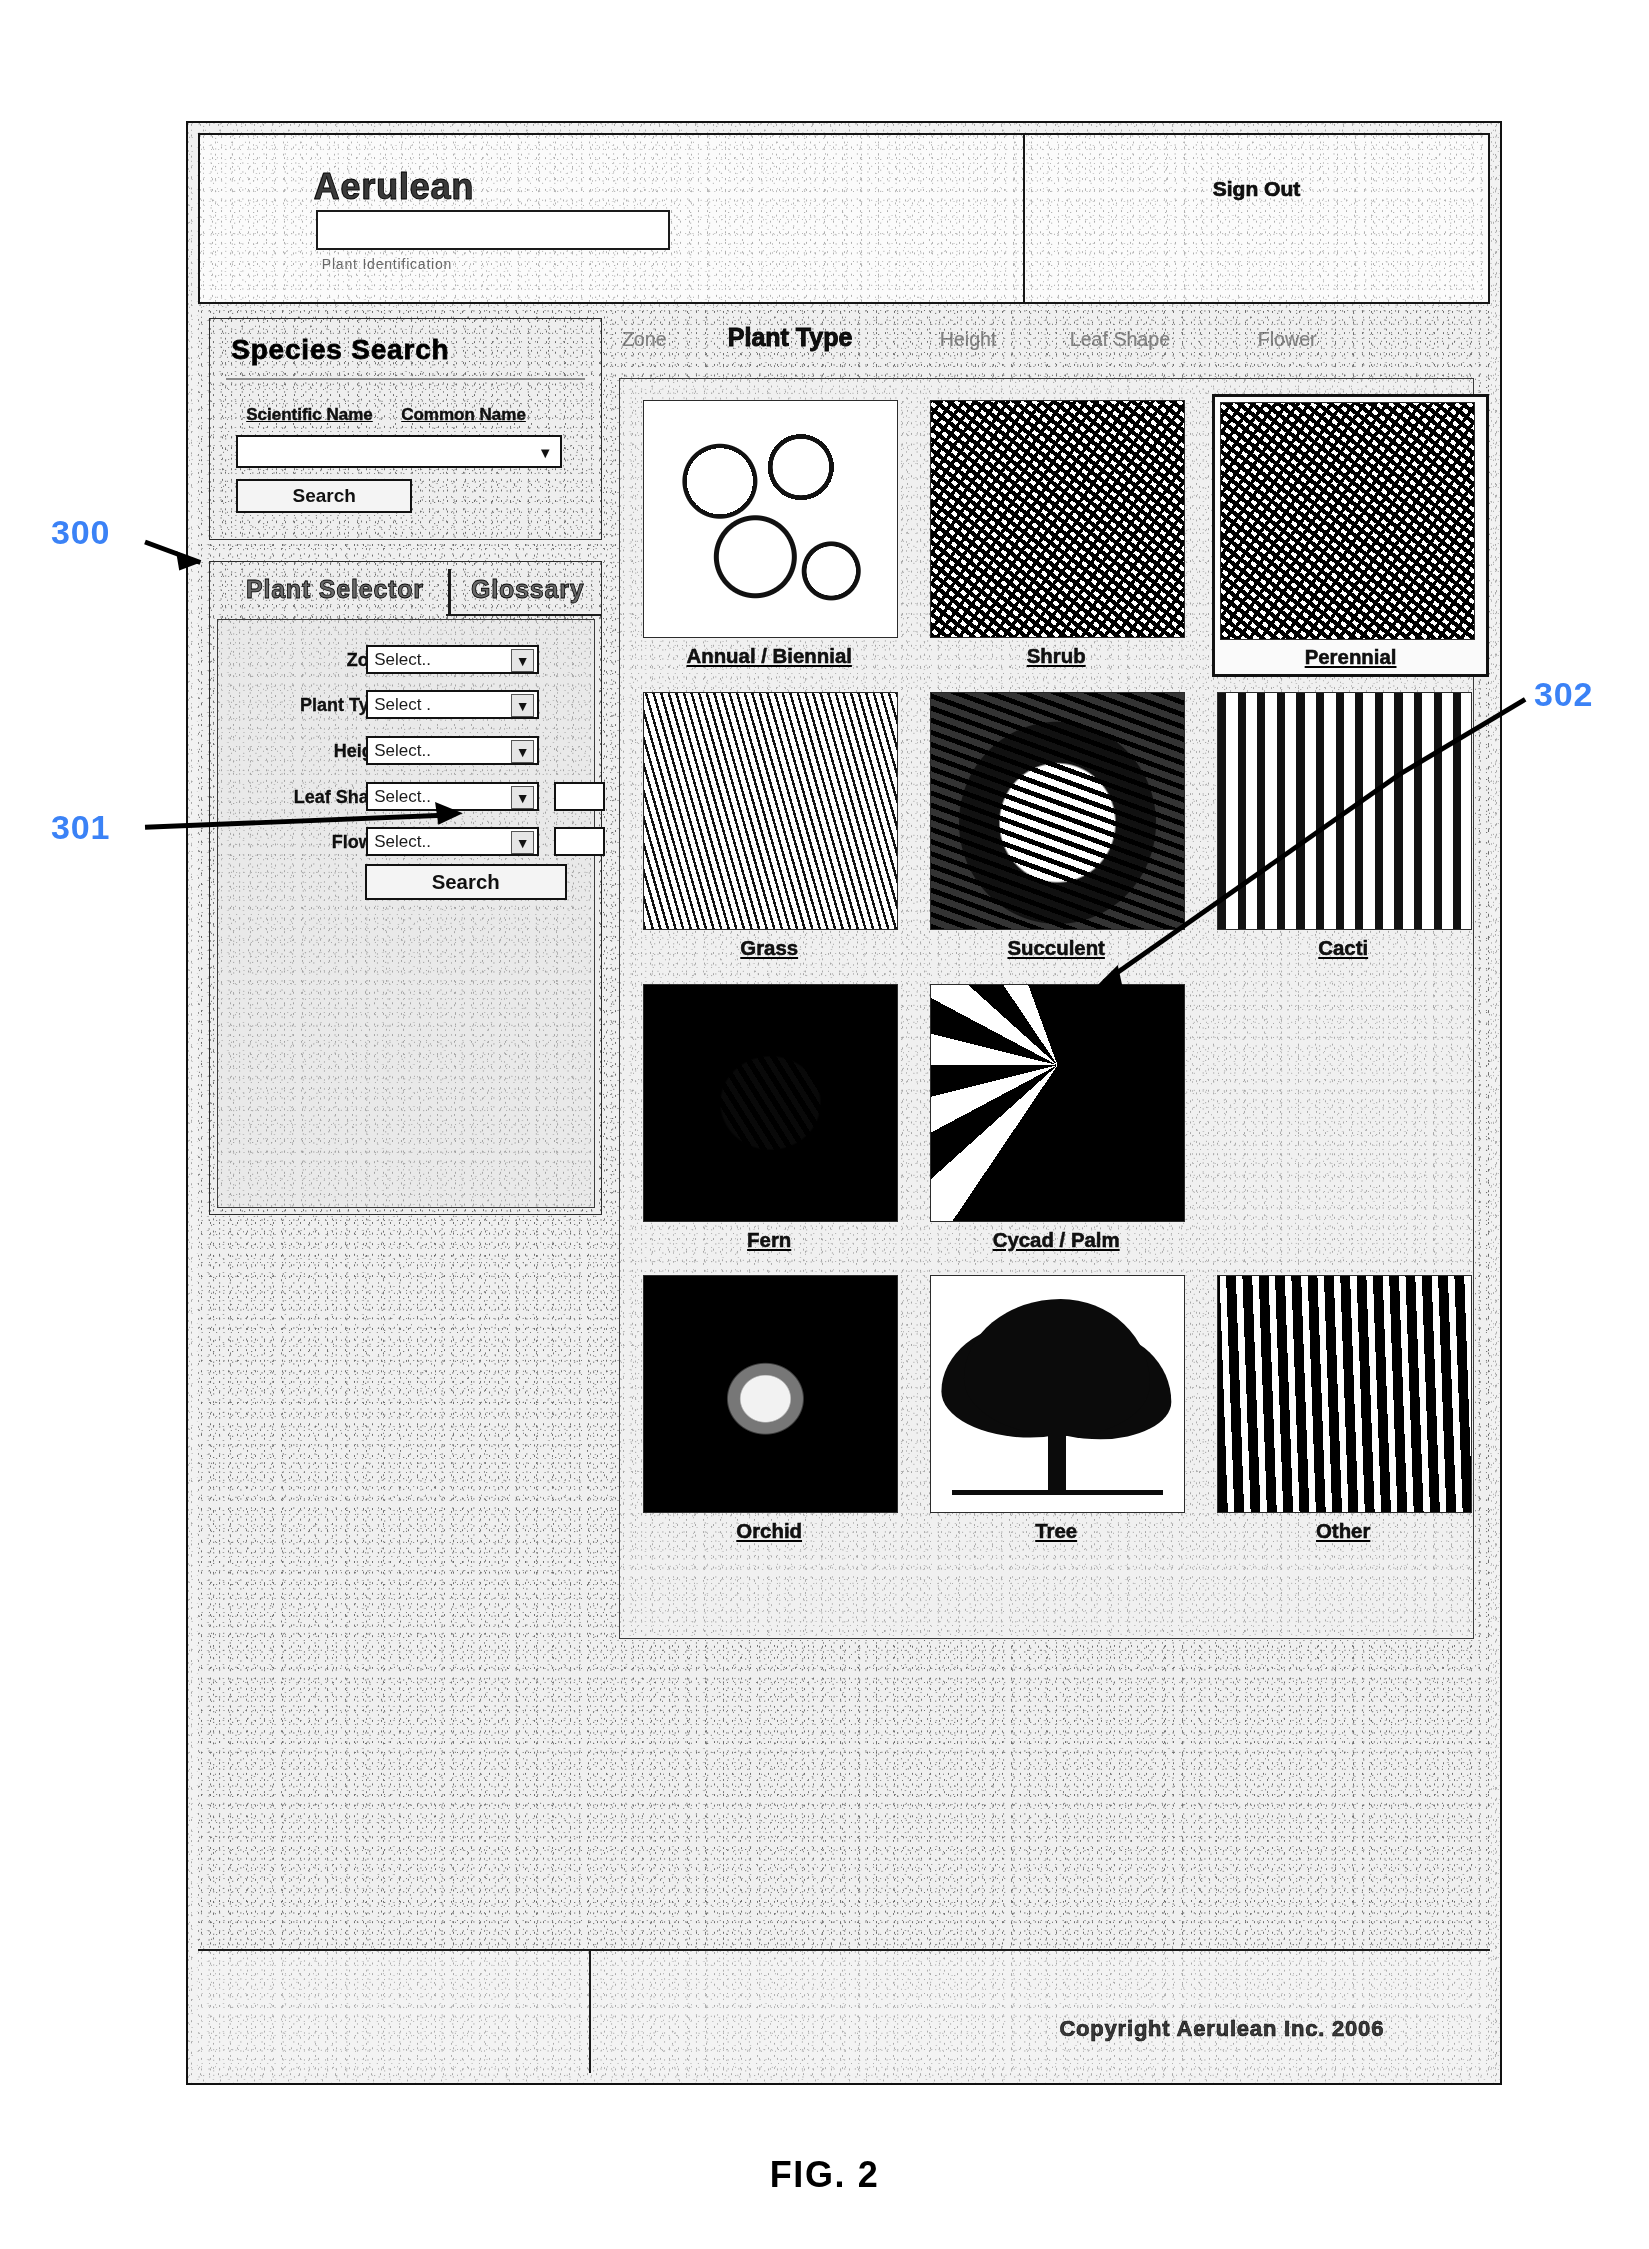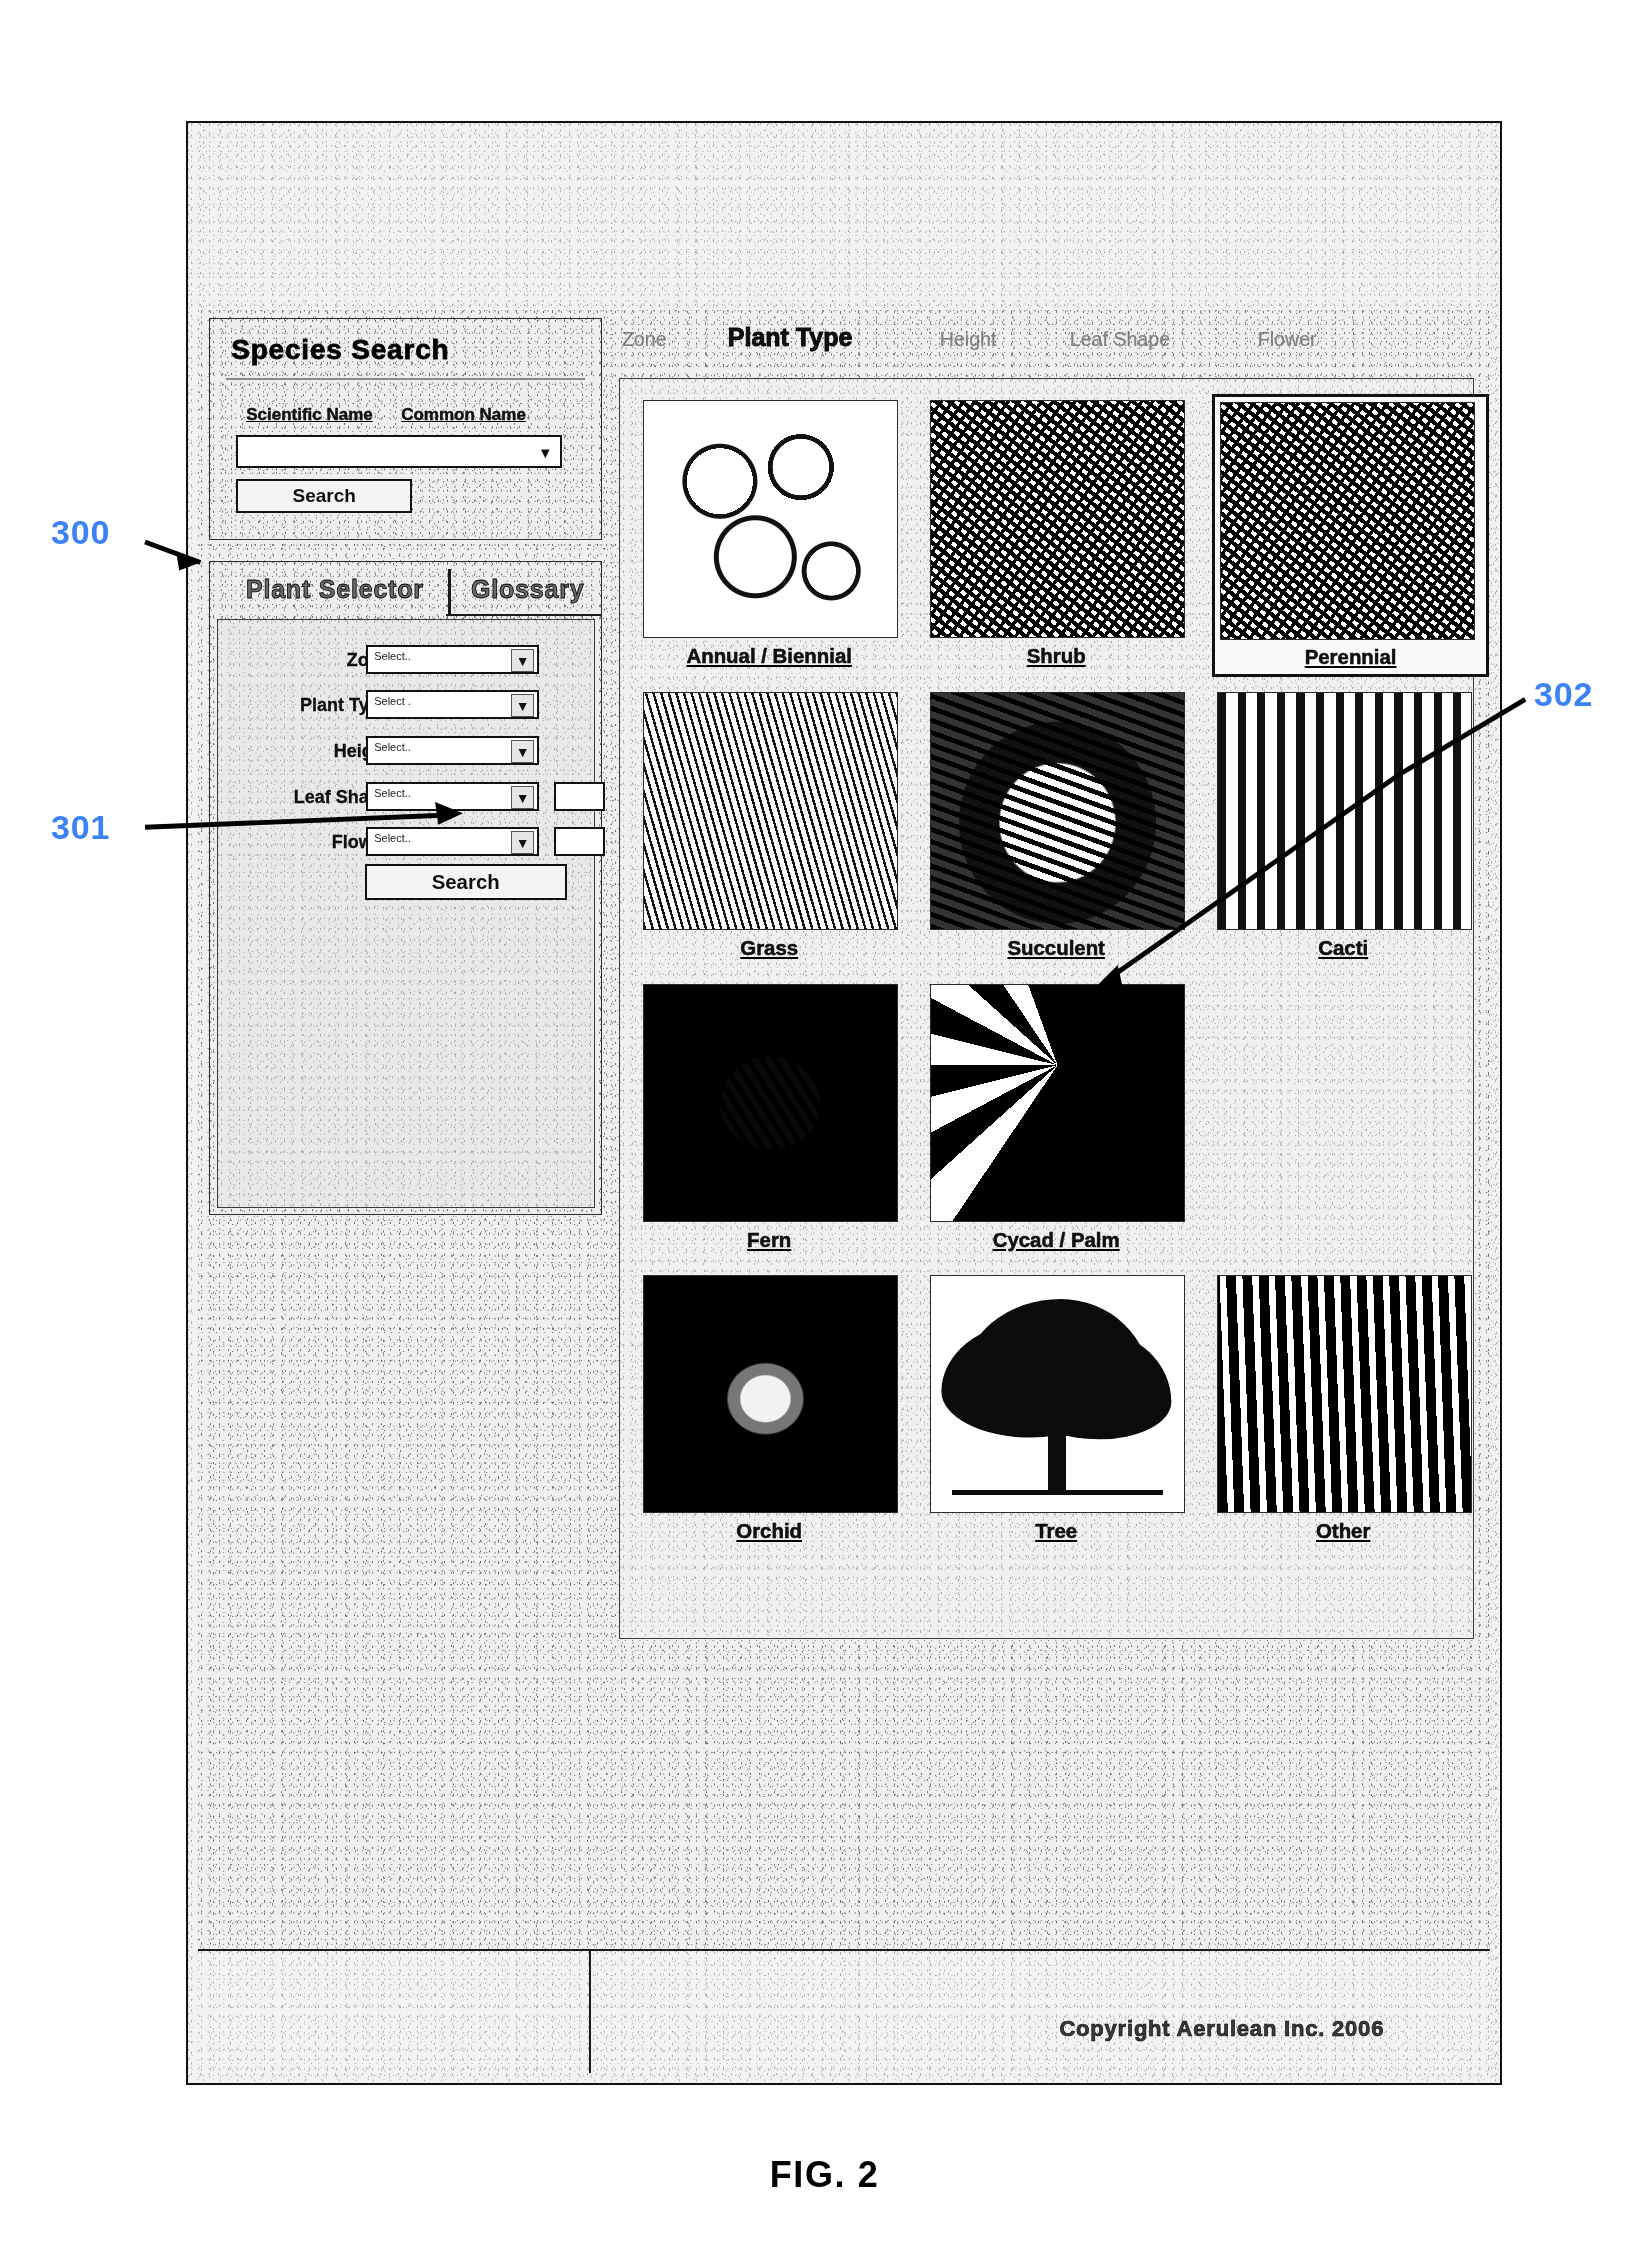--- a/index.html
+++ b/index.html
@@ -155,21 +155,21 @@
     position:absolute;right:204px;top:7.3px;
     font-size:18px;font-weight:bold;color:#111;white-space:nowrap;
     -webkit-text-stroke:0.3px #000;
   }
   .field-select{
     position:absolute;left:148px;top:1.6px;width:173px;height:29px;
     border:2.4px solid #111;background:#fff;box-sizing:border-box;
     cursor:pointer;
   }
   .field-select .sel-text{
-    position:absolute;left:6.5px;top:3.3px;font-size:11px;color:#1a1a1a;
+    position:absolute;left:6.5px;top:3.3px;font-size:17px;color:#1a1a1a;
   }
   .field-select .sel-caret{
     position:absolute;right:2.4px;top:2.4px;width:21px;height:21px;
     display:flex;align-items:center;justify-content:center;
     font-size:14px;color:#111;background:#e6e6e6;border:0.8px solid #555;
   }
   .field-extra{
     position:absolute;left:336px;top:1.6px;width:51px;height:29px;
     border:2.4px solid #111;background:#fff;box-sizing:border-box;
   }
@@ -327,20 +327,33 @@
 </style>
 </head>
 <body>
 
 <div id="fig-sheet">
 
   <div id="app-frame">
     <div id="app-inner">
       <div class="grain light"></div>
 
+      <div id="header-band">
+        <div class="grain light"></div>
+
+        <div id="brand-cell">
+          <div id="brand-logo">Aerulean</div>
+          <div id="brand-tagline"></div>
+          <div id="brand-sub">Plant Identification</div>
+        </div>
+
+        <div id="signout-cell">
+          <div id="signout-button">Sign Out</div>
+        </div>
+      </div>
 
       <div id="content-band">
         <div class="grain"></div>
 
         <div id="left-col">
 
           <div id="species-panel">
             <div class="grain"></div>
             <div id="species-title">Species Search</div>
             <div id="species-rule"></div>

